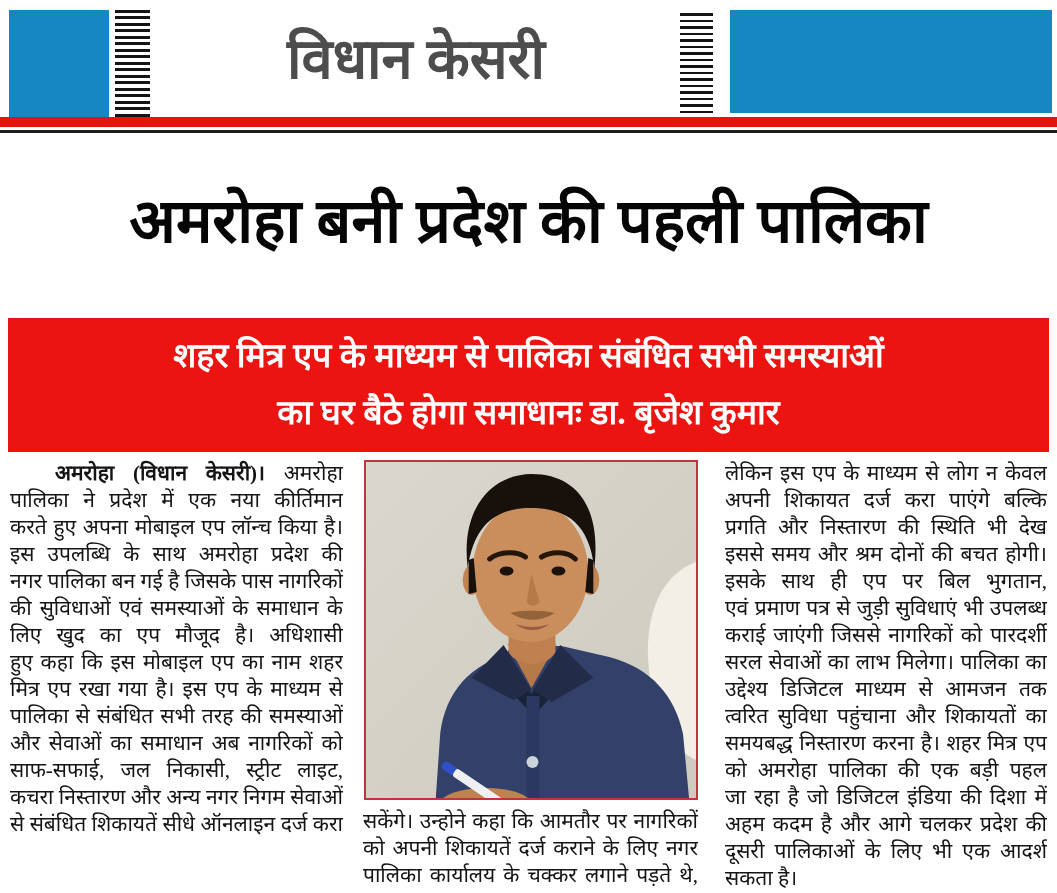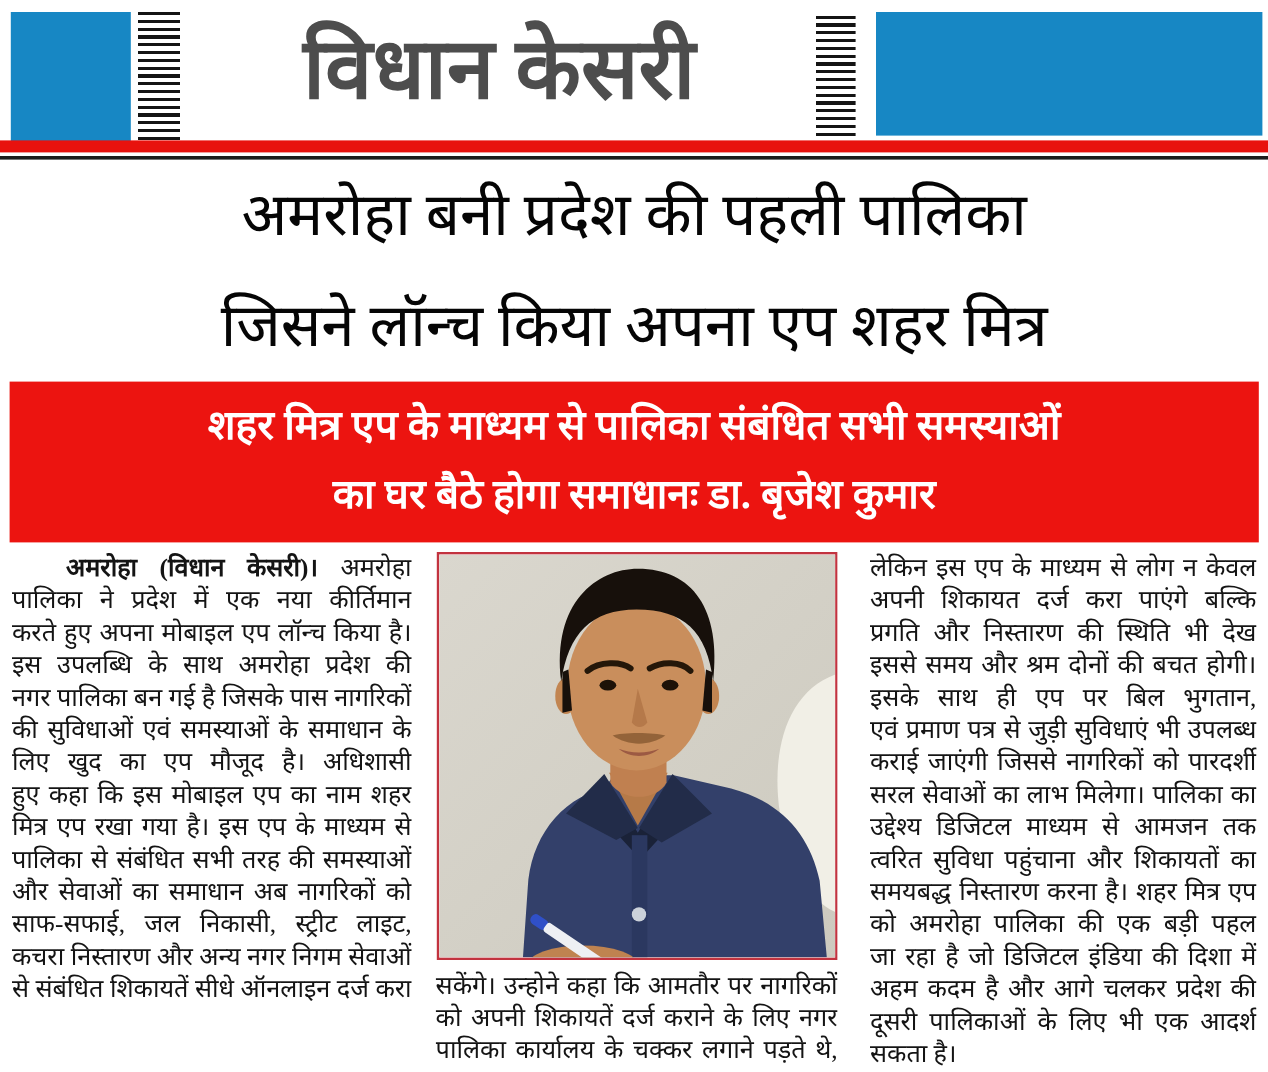--- a/index.html
+++ b/index.html
@@ -18,29 +18,29 @@
   
   .masthead{position:relative;height:133px;}
   .blue-block{position:absolute;background:var(--accent-blue);}
   .blue-left{left:9px;top:10px;width:100px;height:108px;}
   .blue-right{left:730px;top:10px;width:322px;height:103px;}
   .stripes{position:absolute;
     background:repeating-linear-gradient(to bottom,#141414 0px,#141414 2.6px,transparent 2.6px,transparent 6.5px);}
   .stripes-left{left:115px;top:10px;width:35px;height:109px;}
   .stripes-right{left:680px;top:13px;width:33px;height:102px;}
   .masthead-title{position:absolute;left:150px;top:0;width:532px;height:122px;
-    text-align:center;font-weight:bold;font-size:71px;line-height:118px;
+    text-align:center;font-weight:bold;font-size:56px;line-height:118px;
     color:var(--masthead-text);white-space:nowrap;overflow:hidden;}
   .rule-red{position:absolute;left:0;top:117px;width:100%;height:10px;background:var(--rule-red);}
   .rule-black{position:absolute;left:0;top:130px;width:100%;height:3px;background:#1d1d1d;}
 
   
   .headline{height:185px;overflow:hidden;}
-  .headline-line{text-align:center;font-weight:normal;font-size:50px;line-height:92px;
-    color:#050505;white-space:nowrap;}
+  .headline-line{text-align:center;font-weight:bold;font-size:61px;line-height:92px;
+    color:#050505;white-space:nowrap;margin-top:43px;}
 
   
   .banner{height:134px;margin:0 8px;background:var(--banner-red);overflow:hidden;padding-top:9px;}
   .banner-line{text-align:center;color:#ffffff;font-weight:bold;font-size:34px;line-height:57px;white-space:nowrap;}
 
   
   .body{display:flex;padding:8px 9px 0 10px;height:441px;overflow:hidden;}
   .col{overflow:hidden;}
   .col-left{width:333px;margin-right:20px;}
   .col-middle{width:335px;margin-right:27px;}

